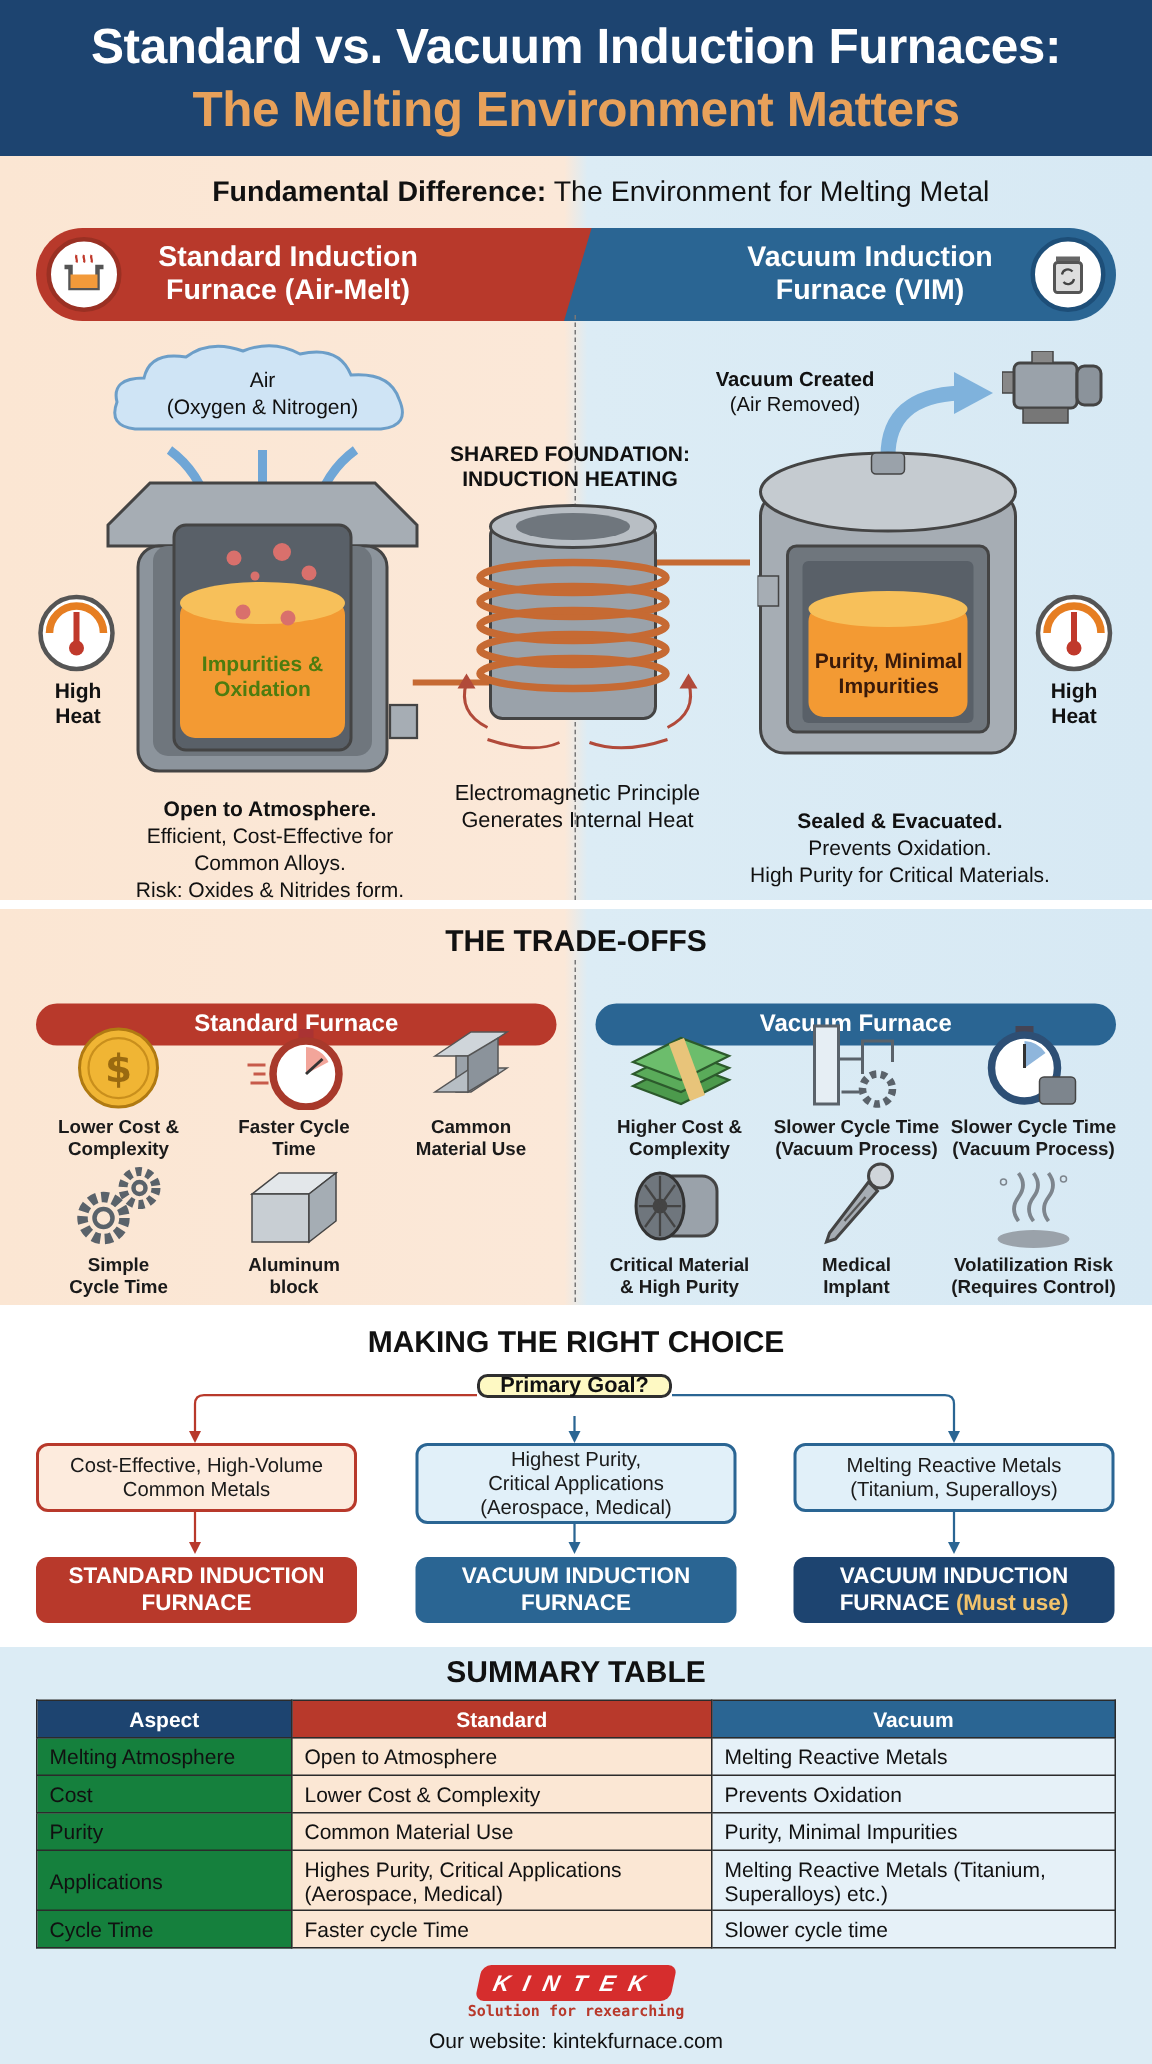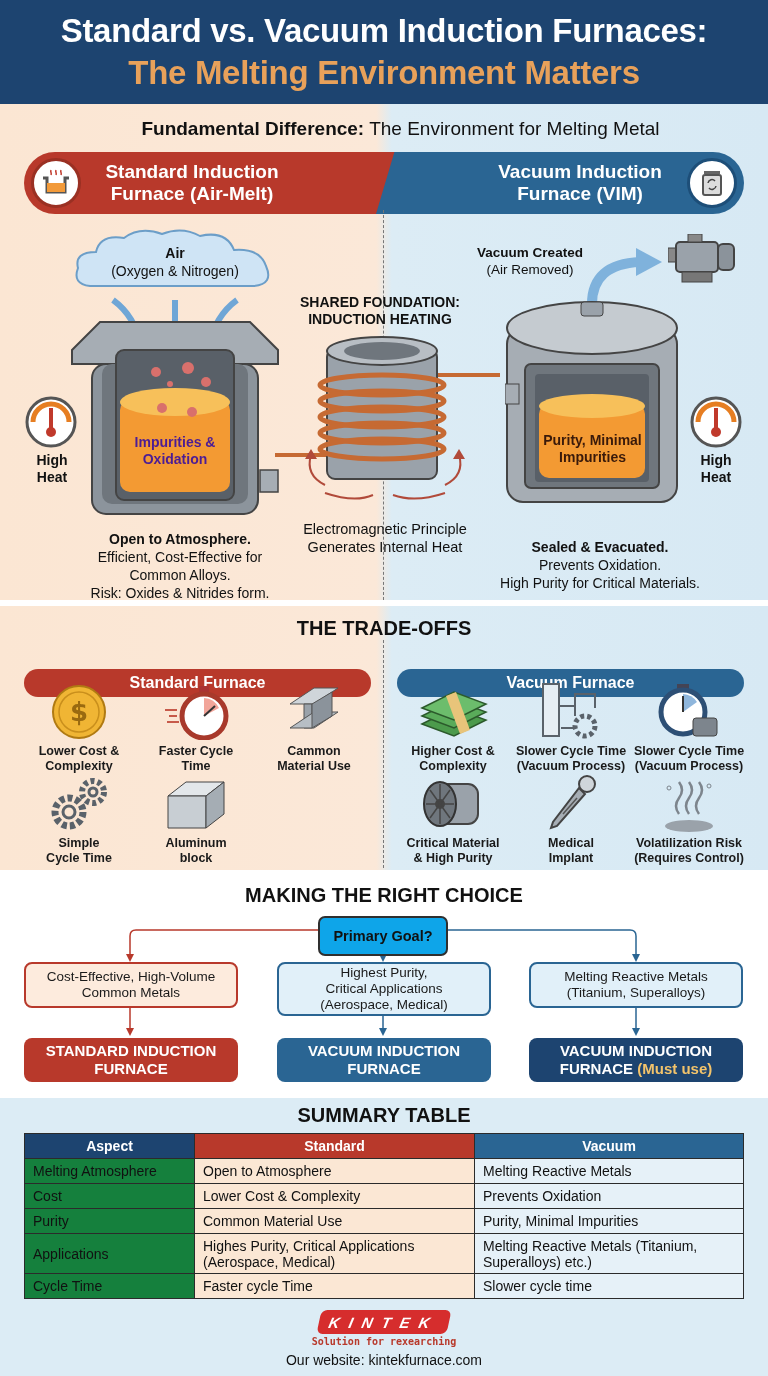--- a/index.html
+++ b/index.html
@@ -33,21 +33,21 @@
   .section-title { font-size: 20px; font-weight: bold; color: #111; text-align: center; }
   .pill { height: 28px; border-radius: 14px; color: #fff; font-weight: bold; font-size: 16px; display: flex; align-items: center; justify-content: center; margin-top: 23px; }
   .pill.red { background: #b8392b; }
   .pill.blue { background: #2a6593; }
   .item { width: 120px; text-align: center; }
   .item .ic { height: 58px; display: flex; align-items: flex-end; justify-content: center; }
   .item .lb { font-size: 12.5px; font-weight: bold; line-height: 15px; margin-top: 4px; color: #1a1a1a; }
 
   
   .s3 { left: 0; top: 870px; width: 768px; height: 228px; background: #ffffff; }
-  .goal { left: 318px; top: 916px; width: 130px; height: 40px; background: #0ea5e9; border: 2px solid #2f2f2f; border-radius: 7px; font-size: 14.5px; font-weight: bold; display: flex; align-items: center; justify-content: center; }
+  .goal { left: 318px; top: 916px; width: 130px; height: 16px; background: #fef9c3; border: 2px solid #2f2f2f; border-radius: 7px; font-size: 14.5px; font-weight: bold; display: flex; align-items: center; justify-content: center; }
   .opt { border-radius: 8px; font-size: 13.5px; line-height: 16px; display: flex; align-items: center; justify-content: center; text-align: center; color: #1a1a1a; }
   .opt.red { background: #fdebdd; border: 2px solid #b8392b; }
   .opt.blue { background: #e1f0f9; border: 2px solid #2a6593; }
   .res { border-radius: 8px; color: #fff; font-size: 15px; font-weight: bold; line-height: 18px; display: flex; align-items: center; justify-content: center; text-align: center; }
   .res.red { background: #b8392b; }
   .res.blue { background: #2a6593; }
   .res.navy { background: #1d4470; }
   .res .accent { color: #f2c36b; }
 
   
@@ -102,21 +102,21 @@
       <path d="M11 15a4 4 0 0 1 7-2M19 18a4 4 0 0 1-7 2" stroke="#444" stroke-width="1.5" fill="none"></path>
     </svg>
 </div>
 
 <div class="abs divider-v"></div>
 
 <svg class="abs" style="left:70px;top:226px;" width="210" height="70">
   <path d="M20 60 Q2 58 8 42 Q4 26 26 26 Q30 8 54 12 Q70 0 92 8 Q112 0 130 10 Q156 4 164 24 Q190 22 196 40 Q204 58 184 60 Z" fill="#cfe4f5" stroke="#6c9ec8" stroke-width="2"></path>
 </svg>
 <div class="abs center" style="left:90px;top:244px;width:170px;font-size:14px;line-height:18px;">
-  <div style="font-weight:bold;">Air</div>
+  <div style="font-weight:normal;">Air</div>
     <div>(Oxygen &amp; Nitrogen)</div>
 </div>
 
 <svg class="abs" style="left:105px;top:296px;" width="140" height="60">
   <path d="M8 4 Q30 20 36 50" stroke="#6fa6d6" stroke-width="6" fill="none"></path>
     <polygon points="28,44 44,46 36,58" fill="#6fa6d6"></polygon>
   <path d="M70 4 V48" stroke="#6fa6d6" stroke-width="6" fill="none"></path>
     <polygon points="62,44 78,44 70,58" fill="#6fa6d6"></polygon>
   <path d="M132 4 Q110 20 104 50" stroke="#6fa6d6" stroke-width="6" fill="none"></path>
     <polygon points="96,46 112,44 104,58" fill="#6fa6d6"></polygon>
@@ -130,21 +130,21 @@
   <rect x="50" y="80" width="110" height="92" rx="10" fill="#f39a33"></rect>
   <ellipse cx="105" cy="82" rx="55" ry="14" fill="#f7c05a"></ellipse>
   <circle cx="86" cy="52" r="5" fill="#d9706c"></circle>
     <circle cx="118" cy="48" r="6" fill="#d9706c"></circle>
     <circle cx="136" cy="62" r="5" fill="#d9706c"></circle>
     <circle cx="100" cy="64" r="3" fill="#d9706c"></circle>
     <circle cx="92" cy="88" r="5" fill="#d9706c"></circle>
     <circle cx="122" cy="92" r="5" fill="#d9706c"></circle>
   <rect x="190" y="150" width="18" height="22" fill="#a6adb4" stroke="#444" stroke-width="1.5"></rect>
 </svg>
-<div class="abs center label-bold" style="left:120px;top:434px;width:110px;line-height:17px;color:#4c1d95;">
+<div class="abs center label-bold" style="left:120px;top:434px;width:110px;line-height:17px;color:#4d7c0f;">
   <div>Impurities &amp;</div>
     <div>Oxidation</div>
 </div>
 
 <svg class="abs" style="left:25px;top:396px;" width="52" height="52">
   <circle cx="26" cy="26" r="24" fill="#fff" stroke="#555" stroke-width="3"></circle>
   <path d="M8 26 A18 18 0 0 1 44 26" stroke="#e67e22" stroke-width="5" fill="none"></path>
   <rect x="24" y="12" width="4" height="22" fill="#c0392b"></rect>
     <circle cx="26" cy="36" r="5" fill="#c0392b"></circle>
 </svg>

